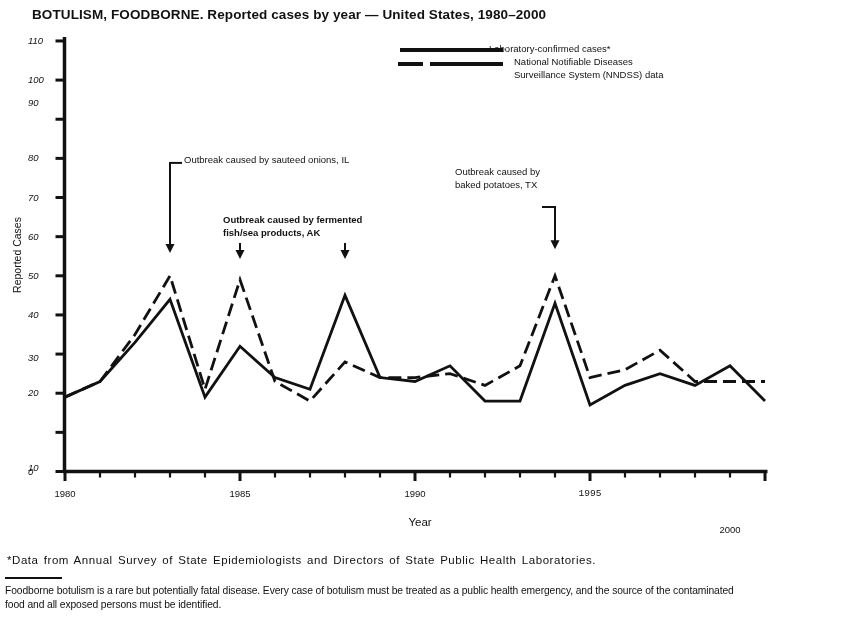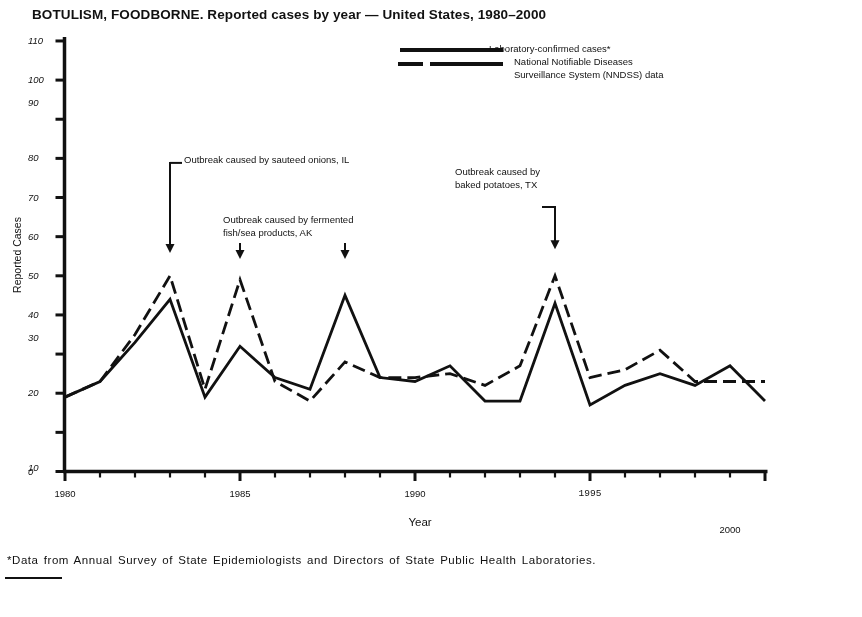--- a/index.html
+++ b/index.html
@@ -9,21 +9,21 @@
   }
   .abs{position:absolute;}
   #chart-title{left:8px;top:7px;font-size:13.5px;font-weight:bold;letter-spacing:0.1px;white-space:nowrap;padding-left:24px;}
   #chart-svg{position:absolute;left:0;top:0;}
   #ylabel{left:17px;top:255px;font-size:10.5px;white-space:nowrap;transform:translate(-50%,-50%) rotate(-90deg);}
   #xlabel{left:420px;top:516px;font-size:11.5px;transform:translateX(-50%);}
   #leg1{left:489px;top:43px;font-size:9.5px;white-space:nowrap;text-align:center;}
   #leg2{left:514px;top:56px;font-size:9.5px;line-height:12.5px;white-space:nowrap;}
   .ann{font-size:9.5px;line-height:12.5px;white-space:nowrap;}
   #ann1{left:184px;top:154px;}
-  #ann2{left:223px;top:214px;}
+  #ann2{left:223px;top:214px;font-weight:bold;}
   #ann3{left:455px;top:166px;}
   .ytick{position:absolute;left:28px;width:28px;text-align:left;font-size:9.5px;line-height:12px;font-style:italic;}
   .xtick{position:absolute;width:44px;text-align:center;font-size:9.5px;line-height:12px;top:488px;}
   #fn1{left:7px;top:554px;font-size:11.5px;letter-spacing:0.55px;word-spacing:1.5px;white-space:nowrap;}
   #fnrule{left:5px;top:577px;width:57px;height:2px;background:#111;}
   #fn2{left:5px;top:584px;width:856px;font-size:10.3px;line-height:13.5px;letter-spacing:-0.1px;}
 </style>
 </head>
 <body>
 
@@ -88,32 +88,32 @@
   <div class="abs" id="leg2"><span>National Notifiable Diseases</span><br><span>Surveillance System (NNDSS) data</span></div>
 
   <div class="abs ann" id="ann1"><span>Outbreak caused by sauteed onions, IL</span></div>
   <div class="abs ann" id="ann2"><span>Outbreak caused by fermented</span><br><span>fish/sea products, AK</span></div>
   <div class="abs ann" id="ann3"><span>Outbreak caused by</span><br><span>baked potatoes, TX</span></div>
 
   <div id="tick-labels">
       <div class="ytick" style="top: 465.5px;">0</div>
       <div class="ytick" style="top: 426.36px; margin-top: 36px;">10</div>
       <div class="ytick" style="top: 387.22px;">20</div>
-      <div class="ytick" style="top: 332px;">30</div>
+      <div class="ytick" style="top: 352px;">30</div>
       <div class="ytick" style="top: 308.94px;">40</div>
       <div class="ytick" style="top: 269.8px;">50</div>
       <div class="ytick" style="top: 230.66px;">60</div>
       <div class="ytick" style="top: 191.52px;">70</div>
       <div class="ytick" style="top: 152.38px;">80</div>
       <div class="ytick" style="top: 97px;">90</div>
       <div class="ytick" style="top: 74.1px;">100</div>
       <div class="ytick" style="top: 34.96px;">110</div>
       <div class="xtick" style="left: 43px;">1980</div>
       <div class="xtick" style="left: 218px;">1985</div>
       <div class="xtick" style="left: 393px;">1990</div>
       <div class="xtick" style="left: 568px; font-family: Liberation Mono, monospace;">1995</div>
       <div class="xtick" style="left: 708px; margin-top: 36px;">2000</div>
     </div>
 
   <div class="abs" id="fn1">*Data from Annual Survey of State Epidemiologists and Directors of State Public Health Laboratories.</div>
   <div class="abs" id="fnrule"></div>
-  <div class="abs" id="fn2"><br></div>
+  <div class="abs" id="fn2"><span>Foodborne botulism is a rare but potentially fatal disease. Every case of botulism must be treated as a public health emergency, and the source of the contaminated</span><br><span>food and all exposed persons must be identified.</span></div>
 </div>
 
 </body></html>

